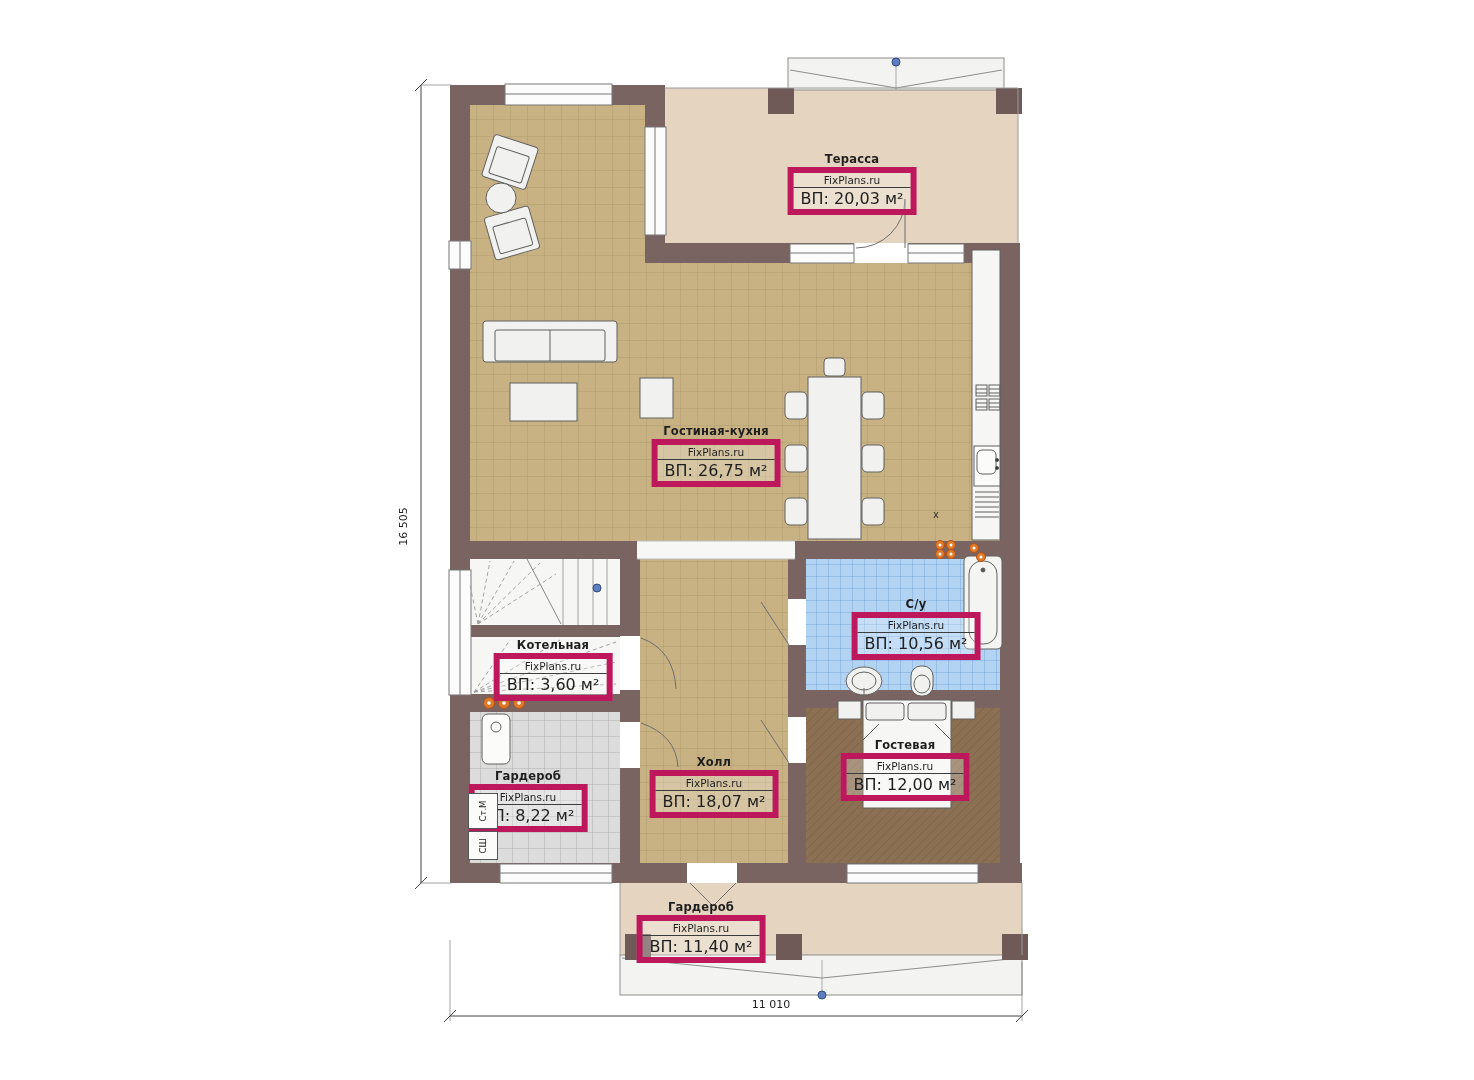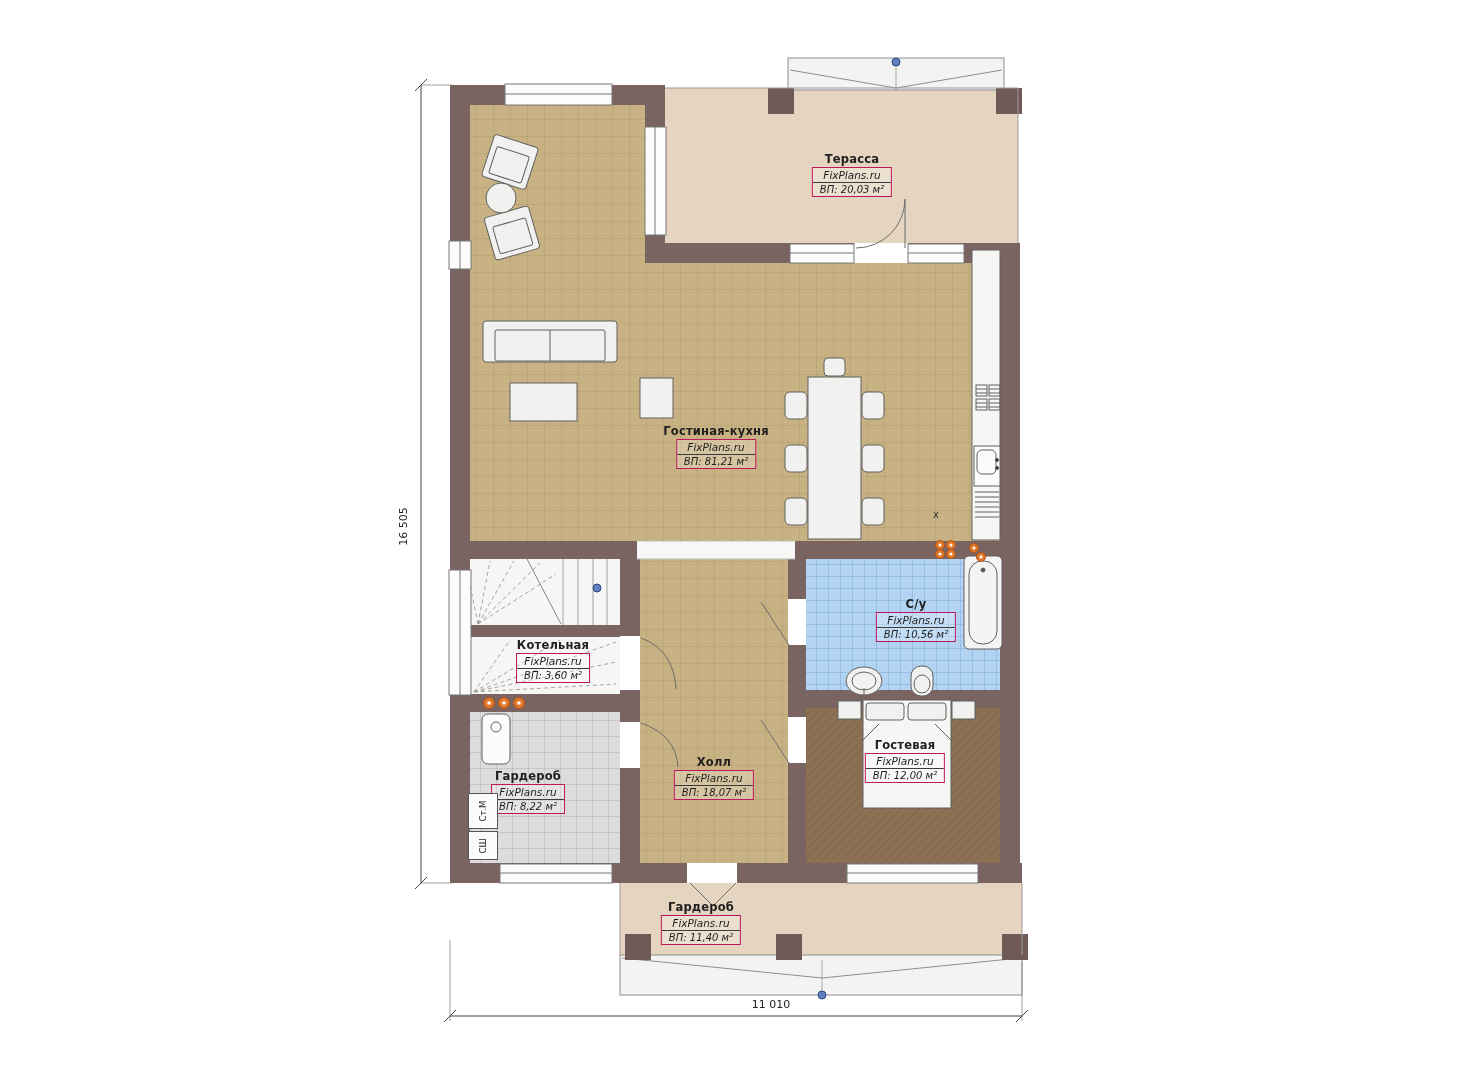--- a/index.html
+++ b/index.html
@@ -1,23 +1,23 @@
 <!DOCTYPE html>
 <html><head>
 <meta charset="utf-8">
 <style>
   html,body{margin:0;padding:0;background:#ffffff;}
   .stage{position:relative;width:1199px;height:1080px;background:#fff;overflow:hidden;
          font-family:"DejaVu Sans","Liberation Sans",sans-serif;color:#1e1e1e;}
   .stage svg{position:absolute;left:0;top:0;}
   .room-label{position:absolute;transform:translateX(-50%);text-align:center;z-index:5;}
   .room-name{font-size:11.5px;font-weight:bold;letter-spacing:.2px;margin-bottom:1px;white-space:nowrap;}
-  .label-box{display:inline-block;border:1px solid #be185d;background:rgba(255,255,255,.25);font-style:italic;}
+  .label-box{display:inline-block;border:6px solid #be185d;background:rgba(255,255,255,.25);}
   .label-box .brand{font-size:10.5px;padding:1px 7px;border-bottom:1px solid #3c3c3c;white-space:nowrap;}
-  .label-box .area{font-size:10px;padding:1px 7px;white-space:nowrap;}
+  .label-box .area{font-size:16px;padding:1px 7px;white-space:nowrap;}
   .dim{position:absolute;font-size:11px;color:#222;z-index:6;white-space:nowrap;}
   .dim-left{left:384px;top:520px;transform:rotate(-90deg);transform-origin:center;}
   .dim-bottom{left:736px;top:998px;transform:translateX(-50%);margin-left:35px;}
   .appliance-label{position:absolute;border:1px solid #555;background:#fbfbfa;color:#222;
       font-size:8.5px;display:flex;align-items:center;justify-content:center;z-index:5;}
   .appliance-label span{transform:rotate(-90deg);white-space:nowrap;}
   .kitchen-x{position:absolute;font-size:10px;color:#333;z-index:5;}
 </style>
 </head>
 <body>
@@ -328,21 +328,21 @@
   <div class="label-box">
     <div class="brand">FixPlans.ru</div>
     <div class="area">ВП: 20,03 м²</div>
   </div>
 </div>
 
 <div class="room-label" style="left:716px;top:424px">
   <div class="room-name">Гостиная-кухня</div>
   <div class="label-box">
     <div class="brand">FixPlans.ru</div>
-    <div class="area">ВП: 81,21 м²</div>
+    <div class="area">ВП: 26,75 м²</div>
   </div>
 </div>
 
 <div class="room-label" style="left:916px;top:597px">
   <div class="room-name">С/у</div>
   <div class="label-box">
     <div class="brand">FixPlans.ru</div>
     <div class="area">ВП: 10,56 м²</div>
   </div>
 </div>

